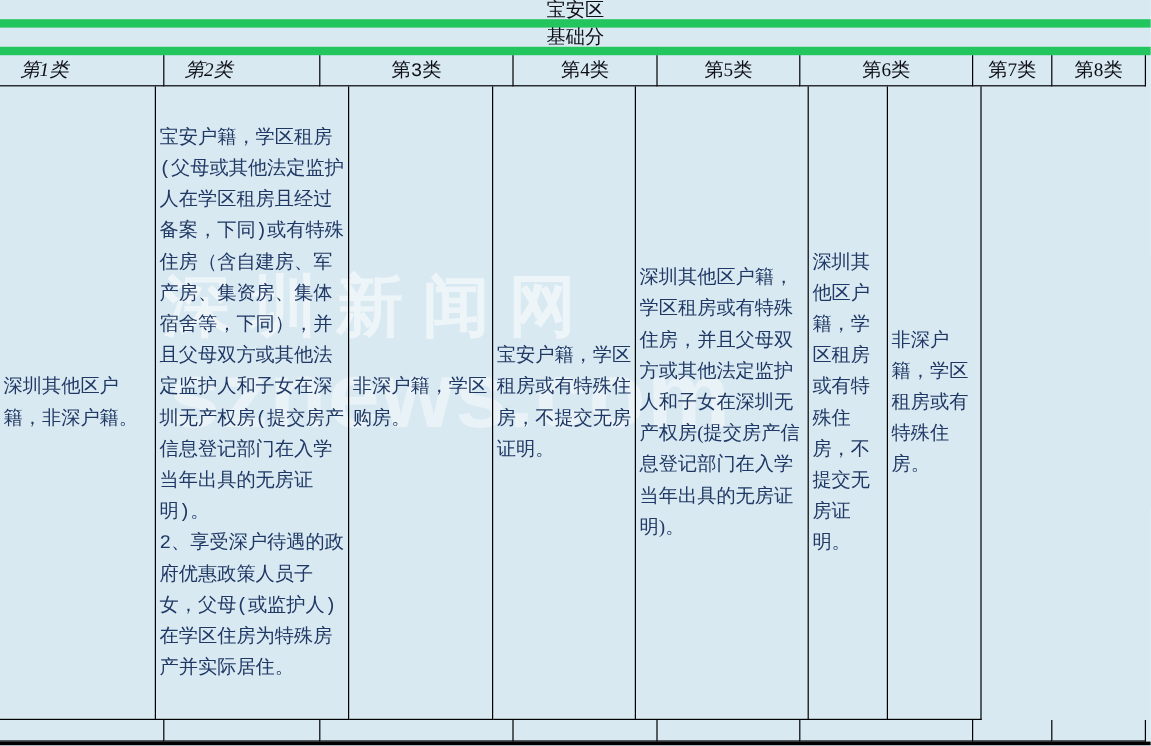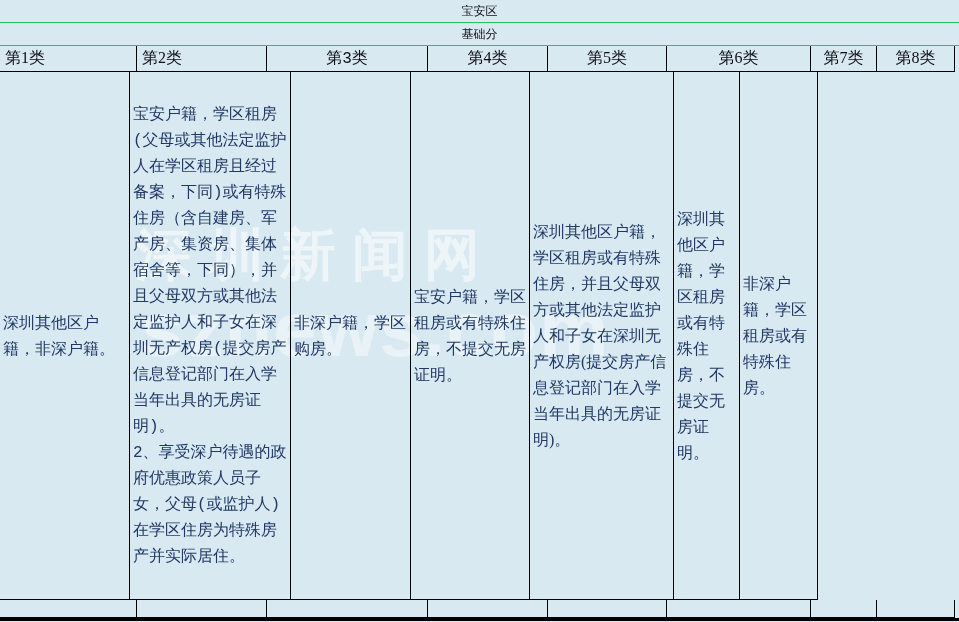--- a/index.html
+++ b/index.html
@@ -14,23 +14,23 @@
   .watermark{position:absolute;z-index:1;pointer-events:none;}
   .wm-cn{left:136px;top:218px;font-size:56px;font-weight:bold;
     letter-spacing:16px;color:rgba(255,255,255,0.55);}
   .wm-en{left:140px;top:284px;font-size:78px;font-weight:bold;
     letter-spacing:1px;color:rgba(255,255,255,0.40);
     font-family:"Liberation Sans","DejaVu Sans",sans-serif;}
   .tbl{position:relative;z-index:2;}
   .trow{display:flex;}
   .title-row{
     width:959px;height:23px;box-sizing:border-box;
-    border-bottom:1px solid #22c55e;
+    border-bottom:7px solid #22c55e;
     display:flex;align-items:center;justify-content:center;
-    font-size:12px;color:#0d0d14;
+    font-size:16px;color:#0d0d14;
   }
   .cell{
     box-sizing:border-box;
     border-right:1px solid #000;
     border-bottom:1px solid #000;
     overflow:hidden;
   }
   .hrow .cell{
     height:26px;display:flex;align-items:center;
     font-size:16px;color:#0d0d14;
@@ -38,21 +38,21 @@
   .crow .cell{
     height:528px;display:flex;align-items:center;
     font-size:16px;line-height:26px;color:#1f3864;
     padding:0 3px;
   }
   .crow .cell .txt{white-space:pre-line;}
   .erow .cell{height:18px;}
   
   .c1{width:137px;}.c2{width:130px;}.c3{width:161px;font-family:Liberation Mono, monospace;}.c4{width:120px;}
   .c5{width:119px;}.c6{width:144px;}.c7{width:66px;}.c8{width:78px;}
-  .al{justify-content:flex-start;padding-left:5px;}
+  .al{justify-content:flex-start;padding-left:17px;font-style:italic;}
   .ac{justify-content:center;}
   .bottom-bar{width:959px;height:3px;background:#000;}
 </style>
 </head>
 <body>
 
 <div class="frame">
 
   <div class="watermark wm-cn">深圳新闻网</div>
   <div class="watermark wm-en">sznews.com</div>

